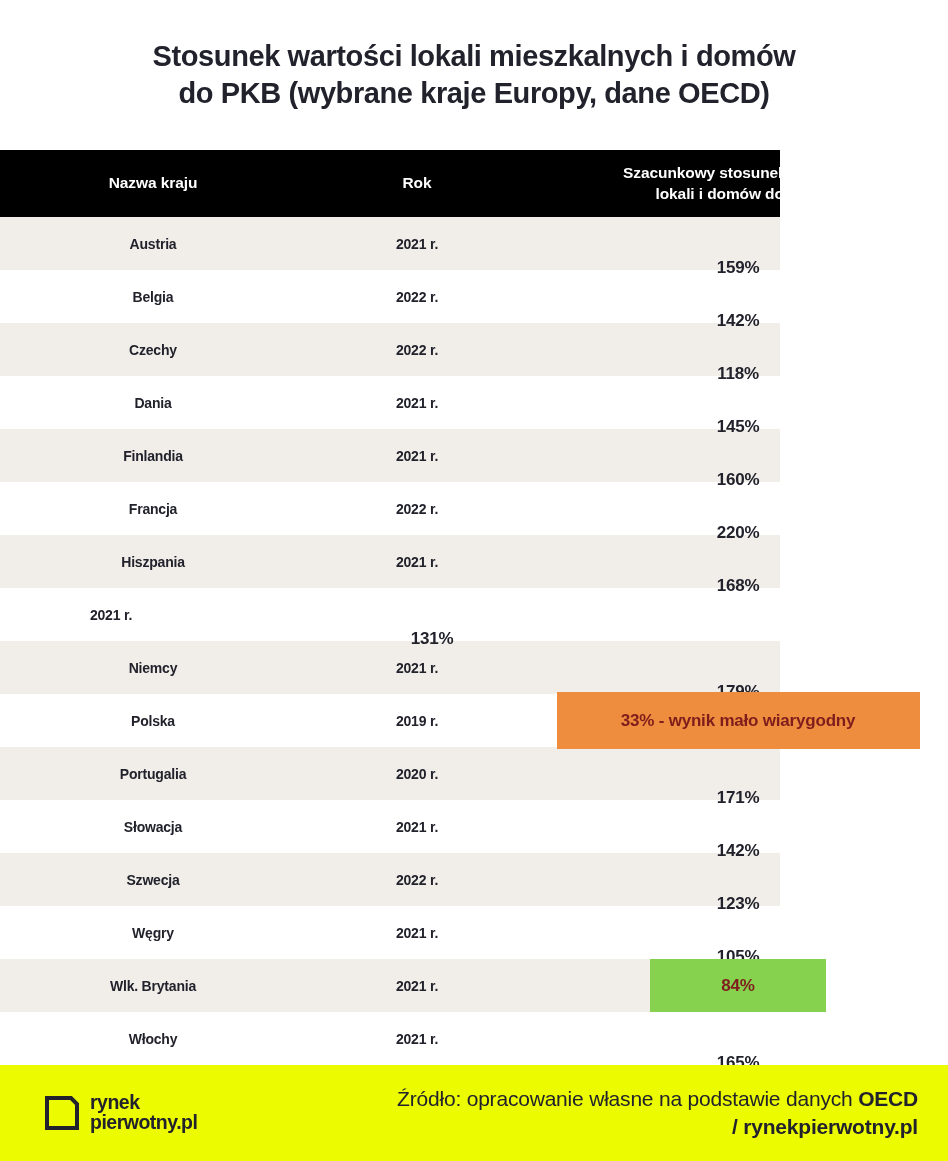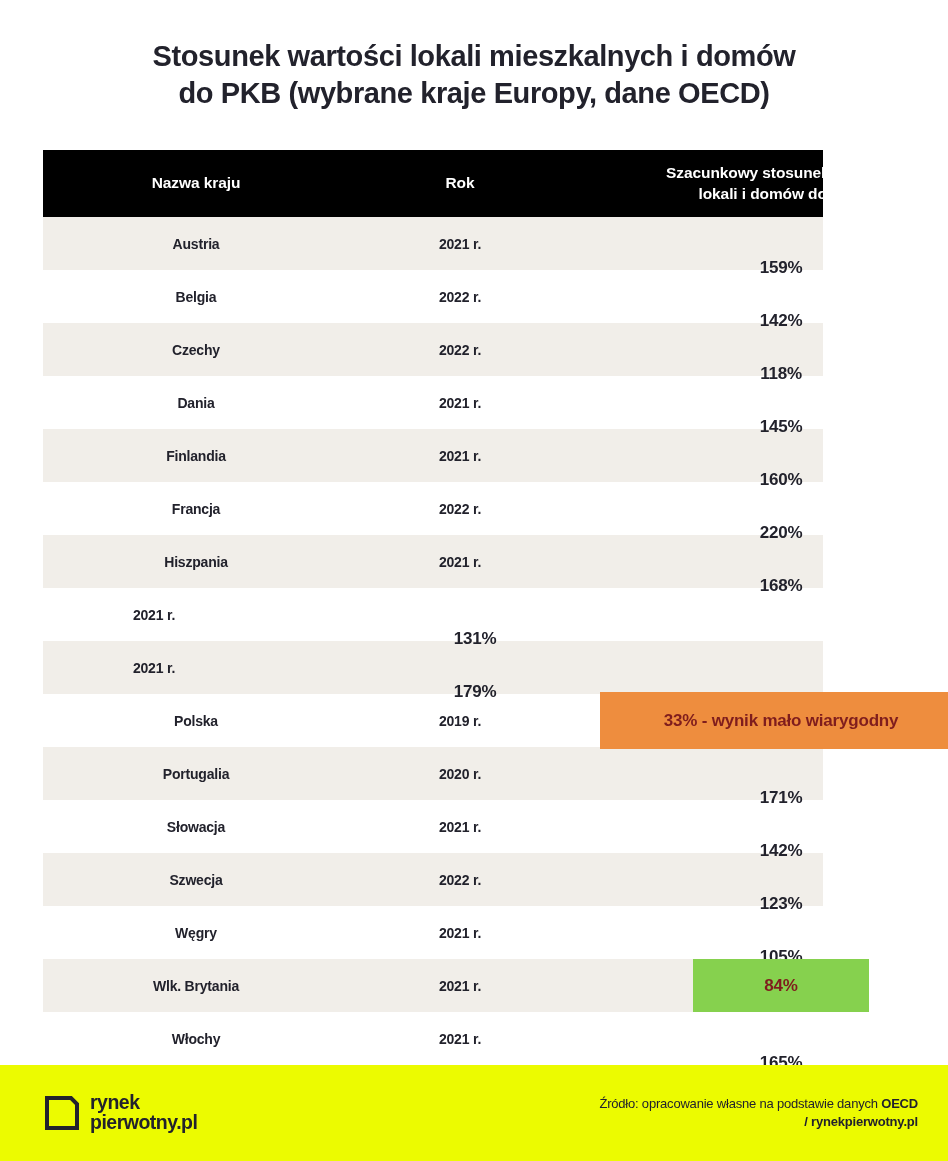--- a/index.html
+++ b/index.html
@@ -40,21 +40,20 @@
     letter-spacing: -0.4px;
     line-height: 1.28;
     text-align: center;
     white-space: nowrap;
   }
 
   
   .table {
     width: 780px;
     flex: 0 0 auto;
-    padding-left: 43px;
   }
   .thead {
     background: #000000;
     height: 67px;
     display: flex;
     align-items: center;
   }
   .th {
     color: #ffffff;
     font-size: 15.5px;
@@ -145,21 +144,21 @@
   }
   .brand-line1, .brand-line2 {
     font-size: 19.5px;
     font-weight: bold;
     color: #22222c;
     letter-spacing: -0.5px;
   }
   .source {
     text-align: right;
     line-height: 1.35;
-    font-size: 13px;
+    font-size: 21px;
     color: #22222c;
     letter-spacing: -0.2px;
   }
   .source-line1 { font-weight: normal; }
   .source-line1 b { font-weight: bold; }
   .source-line2 { font-weight: bold; }
 </style>
 </head>
 <body>
 
@@ -231,20 +230,21 @@
             <div class="value-plain">168%</div>
           </div>
         </div>
         <div class="trow">
           <div class="cell col-year">2021 r.</div>
           <div class="cell-value-wrap">
             <div class="value-plain">131%</div>
           </div>
         </div>
         <div class="trow alt">
+          <div class="cell col-country">Niemcy</div>
           <div class="cell col-year">2021 r.</div>
           <div class="cell-value-wrap">
             <div class="value-plain">179%</div>
           </div>
         </div>
         <div class="trow">
           <div class="cell col-country">Polska</div>
           <div class="cell col-year">2019 r.</div>
           <div class="cell-value-wrap">
             <div class="value-chip chip-orange">33% - wynik mało wiarygodny</div>

